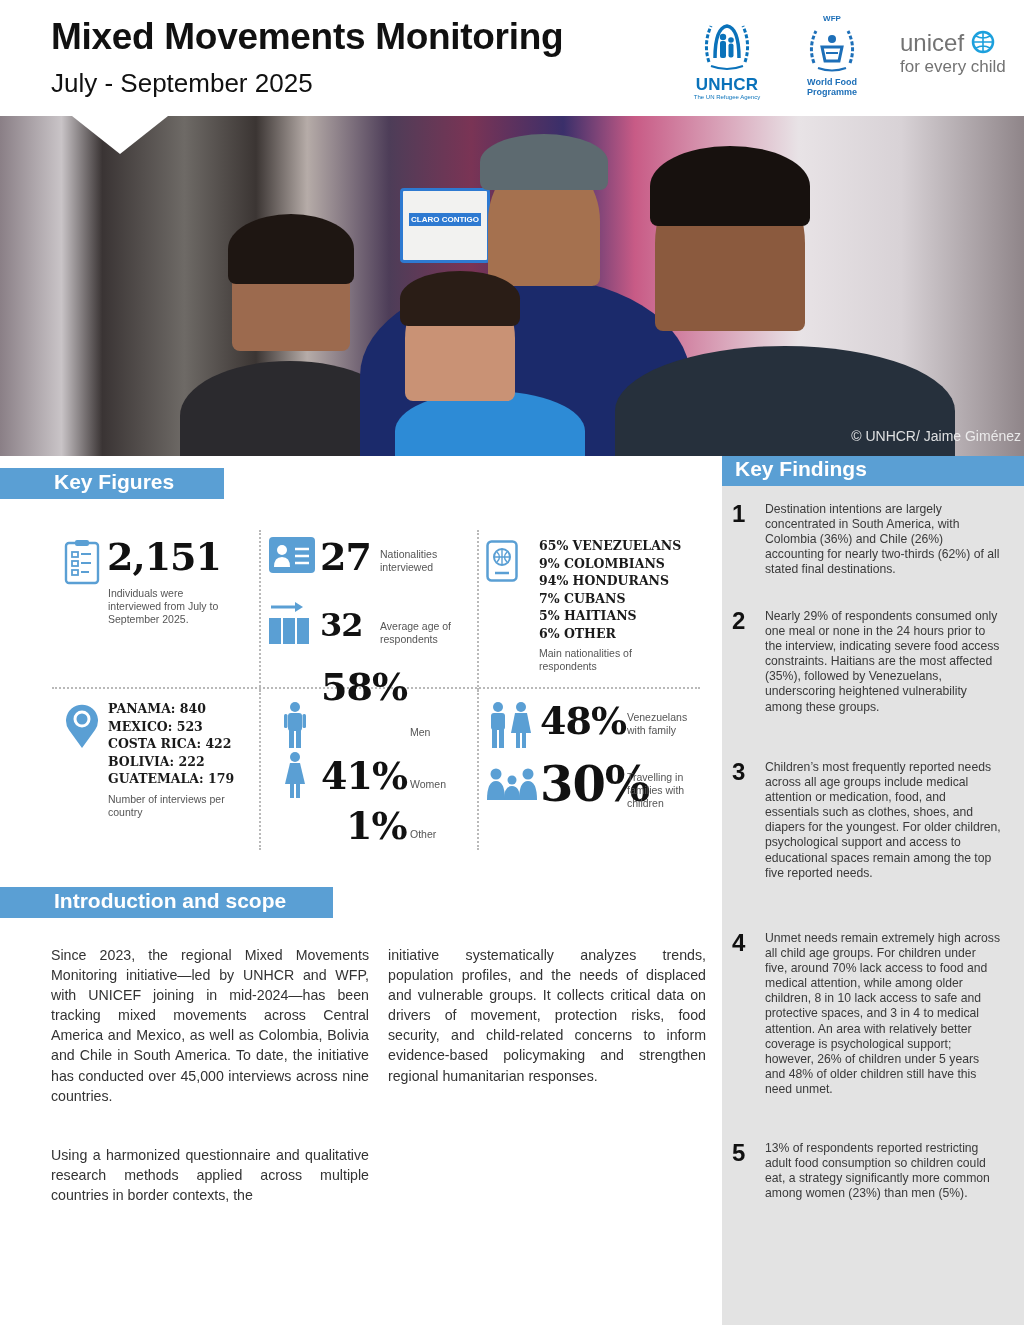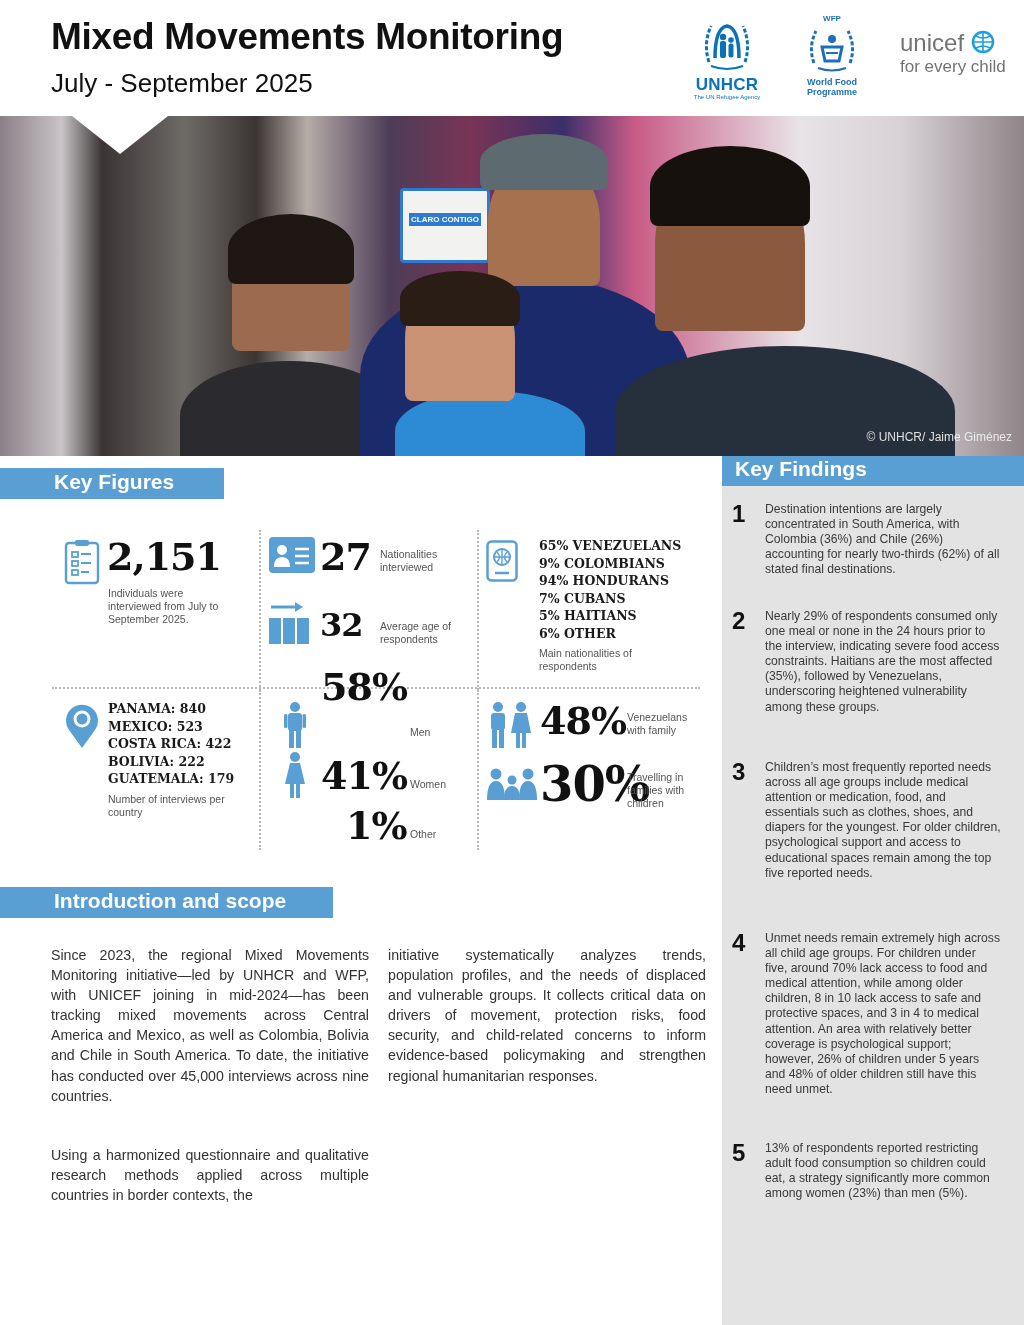--- a/index.html
+++ b/index.html
@@ -34,21 +34,21 @@
   .p2-head { left: 488px; top: 40px; width: 112px; height: 130px; background: #a5714f; border-radius: 50%; }
   .p2-cap { left: 480px; top: 18px; width: 128px; height: 56px; background: #5d6a70; border-radius: 50% 50% 10% 10%; }
   .p2-body { left: 360px; top: 160px; width: 330px; height: 200px; background: #1b2a6b; }
   .p3-head { left: 405px; top: 160px; width: 110px; height: 125px; background: #c99275; border-radius: 50%; }
   .p3-hair { left: 400px; top: 155px; width: 120px; height: 55px; background: #2a1d16; border-radius: 50% 50% 20% 20%; }
   .p3-body { left: 395px; top: 275px; width: 190px; height: 80px; background: #2d8bd6; }
   .p4-head { left: 655px; top: 40px; width: 150px; height: 175px; background: #8b5a3e; border-radius: 50%; }
   .p4-hair { left: 650px; top: 30px; width: 160px; height: 80px; background: #17110e; border-radius: 50% 50% 20% 20%; }
   .p4-body { left: 615px; top: 230px; width: 340px; height: 130px; background: #26303c; }
   .sign { position: absolute; left: 400px; top: 32px; width: 90px; height: 75px; background: #f2f2f0; border: 3px solid #2e7ad1; border-radius: 4px; margin-top: 40px; }
-  .credit { position: absolute; right: 12px; bottom: 12px; color: #f3f3f3; font-size: 12px; opacity: 0.9; }
+  .credit { position: absolute; right: 3px; bottom: 12px; color: #f3f3f3; font-size: 14px; opacity: 0.9; }
 
   
   .sec-head { position: absolute; background: #5a9fd4; color: #fff; font-weight: bold; font-size: 21px; }
   .kf-head { left: 0; top: 468px; width: 224px; height: 31px; padding: 2px 0 0 54px; }
   .intro-head { left: 0; top: 887px; width: 333px; height: 31px; padding: 2px 0 0 54px; }
   .kfind-head { left: 722px; top: 456px; width: 302px; height: 30px; padding: 1px 0 0 13px; }
 
   
   .dv { position: absolute; border-left: 2px dotted #b9b9b9; }
   .dh { position: absolute; border-top: 2px dotted #b9b9b9; }

